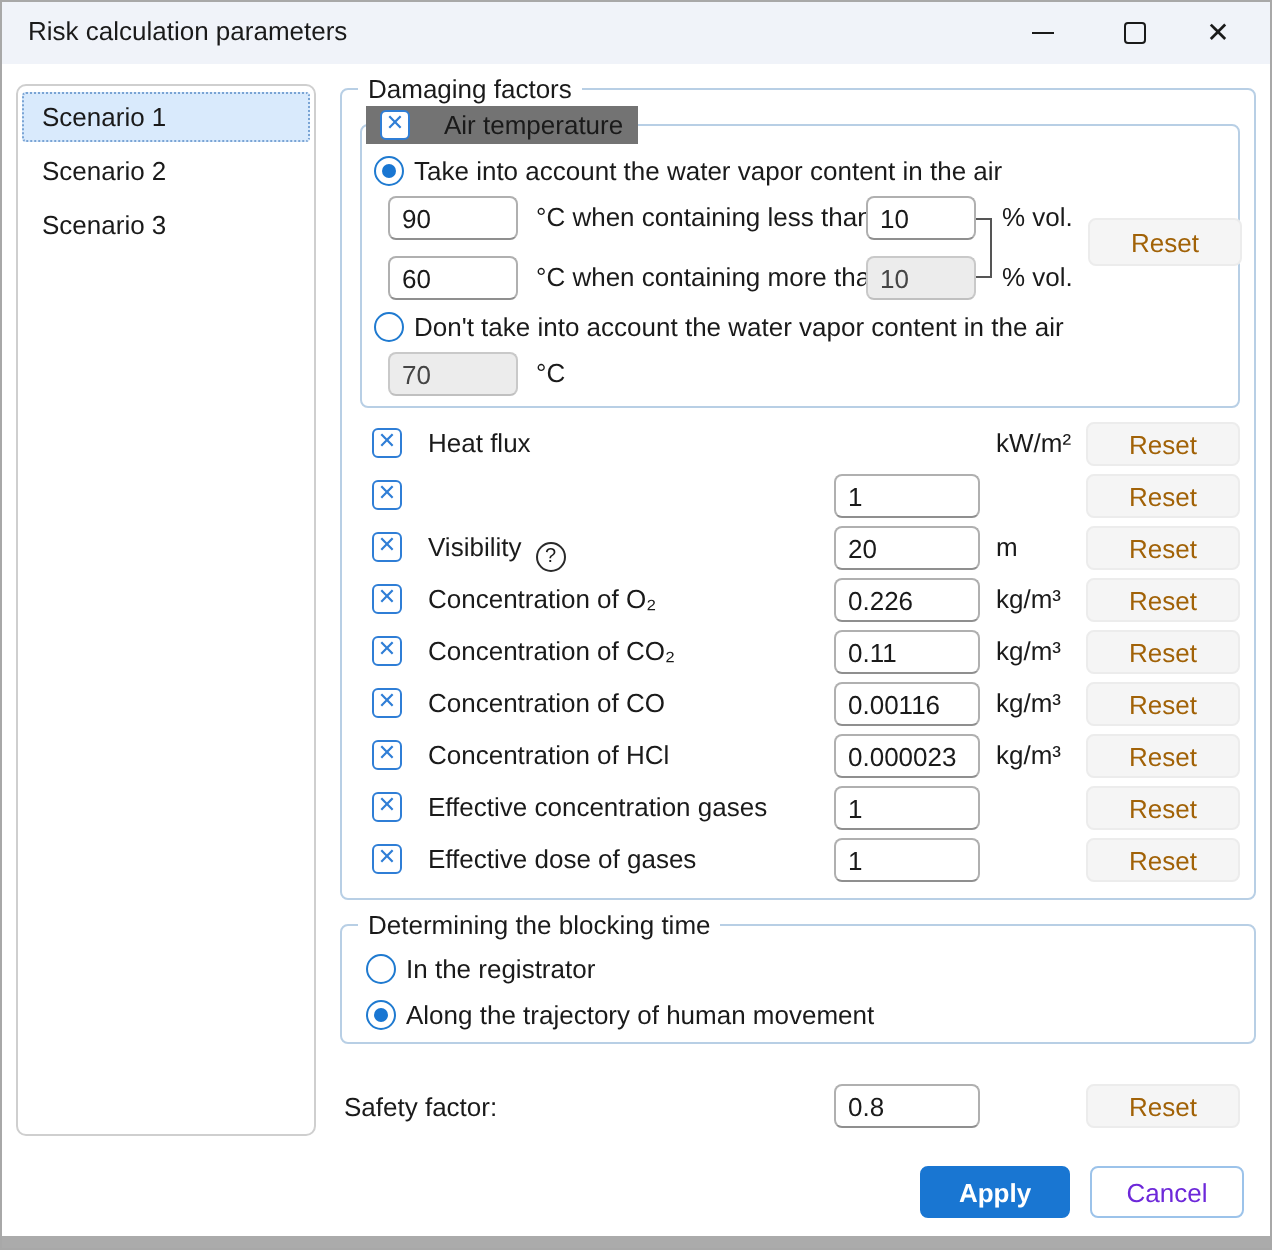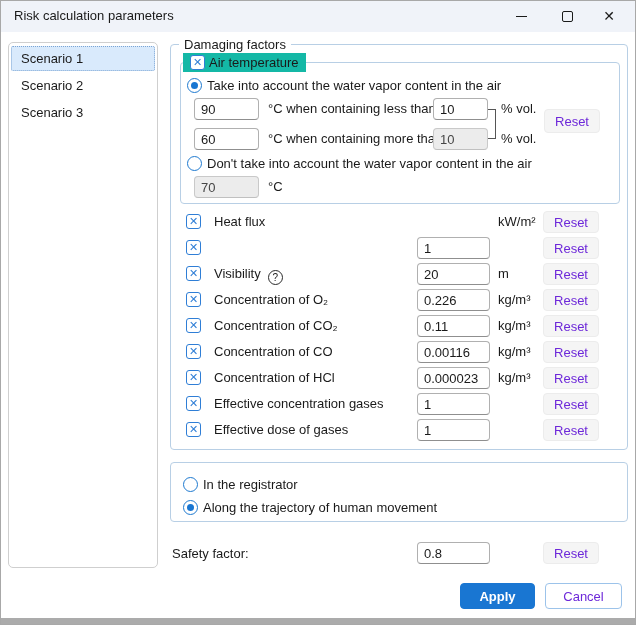--- a/index.html
+++ b/index.html
@@ -21,31 +21,31 @@
   .icon-close{font-size:14px;line-height:14px;color:#1a1a1a;}
 
   
   .listbox{position:absolute;left:8px;top:42px;width:150px;height:526px;border:1px solid #cfcfcf;border-radius:5px;box-sizing:border-box;background:#fff;padding-top:1px;}
   .list-item{margin:2px;height:23px;line-height:23px;padding-left:9px;border:1px dotted transparent;border-radius:2px;}
   .list-item.selected{background:#d9eafc;border-color:#7aa4d4;}
 
   
   .group{position:absolute;border:1px solid #b8cfe5;border-radius:4px;box-sizing:border-box;background:#fff;}
   .group-label{position:absolute;top:-9px;left:8px;background:#fff;padding:0 5px;line-height:17px;}
-  .group-label-row{position:absolute;top:-10px;left:2px;background:#14b8a6;padding:0 7px;height:19px;display:flex;align-items:center;gap:4px;}
+  .group-label-row{position:absolute;top:-10px;left:2px;background:#737373;padding:0 7px;height:19px;display:flex;align-items:center;gap:17px;}
 
   
   .cb{width:15px;height:15px;border:1px solid #2f7ed6;border-radius:3px;box-sizing:border-box;background:#fff;position:relative;flex:none;}
   .cb.checked::after{content:"\2715";position:absolute;left:0;top:0;width:13px;height:13px;color:#2f7ed6;font-size:11px;line-height:13px;text-align:center;}
   .radio{position:absolute;width:15px;height:15px;border:1px solid #1f7ad0;border-radius:50%;box-sizing:border-box;background:#fff;}
   .radio.on::after{content:"";position:absolute;left:3px;top:3px;width:7px;height:7px;border-radius:50%;background:#1976d2;}
   .lbl{position:absolute;line-height:16px;white-space:nowrap;}
   .tb{position:absolute;height:22px;border:1px solid #b0b0b0;border-bottom-color:#8f8f8f;border-radius:4px;padding:0 6px;font:13px "Liberation Sans",sans-serif;box-sizing:border-box;background:#fff;color:#1a1a1a;}
   .tb:disabled{background:#ececec;border-color:#c9c9c9;border-bottom-color:#c0c0c0;color:#454545;}
-  .reset{position:absolute;width:56px;height:22px;background:#f5f5f5;border:1px solid #ececec;border-radius:4px;font:13px "Liberation Sans",sans-serif;color:#6d28d9;cursor:default;}
+  .reset{position:absolute;width:77px;height:22px;background:#f5f5f5;border:1px solid #ececec;border-radius:4px;font:13px "Liberation Sans",sans-serif;color:#a16207;cursor:default;}
   .bracket{position:absolute;left:487px;top:108px;width:8px;height:30px;border:1px solid #555;border-left:none;box-sizing:border-box;background:transparent;}
 
   .help{display:inline-block;width:15px;height:15px;border:1px solid #2a2a2a;border-radius:50%;text-align:center;line-height:14px;font-size:10px;margin-left:7px;vertical-align:-3px;box-sizing:border-box;}
 
   .prow{position:absolute;left:170px;width:458px;height:26px;}
   .prow .cb{position:absolute;left:16px;top:3px;}
   .prow .p-label{position:absolute;left:44px;top:3px;line-height:16px;white-space:nowrap;}
   .prow .tb{left:247px;top:0;width:73px;}
   .prow .p-unit{position:absolute;left:328px;top:3px;line-height:16px;white-space:nowrap;}
   .prow .reset{left:373px;top:0;}
@@ -172,20 +172,21 @@
 
 <div class="prow" style="top:419px;">
   <span class="cb checked"></span>
   <span class="p-label">Effective dose of gases</span>
   <input class="tb" value="1" style="">
   <span class="p-unit"></span>
   <button class="reset">Reset</button>
 </div>
 
 <div class="group" style="left:170px;top:462px;width:458px;height:60px;">
+  <span class="group-label">Determining the blocking time</span>
   <span class="radio" style="left:12px;top:14px;"></span>
   <span class="lbl" style="left:32px;top:14px;">In the registrator</span>
   <span class="radio on" style="left:12px;top:37px;"></span>
   <span class="lbl" style="left:32px;top:37px;">Along the trajectory of human movement</span>
 </div>
 
 <span class="lbl" style="left:172px;top:546px;">Safety factor:</span>
 <input class="tb" style="left: 417px; top: 542px; width: 73px;" value="0.8">
 <button class="reset" style="left:543px;top:542px;">Reset</button>
 

